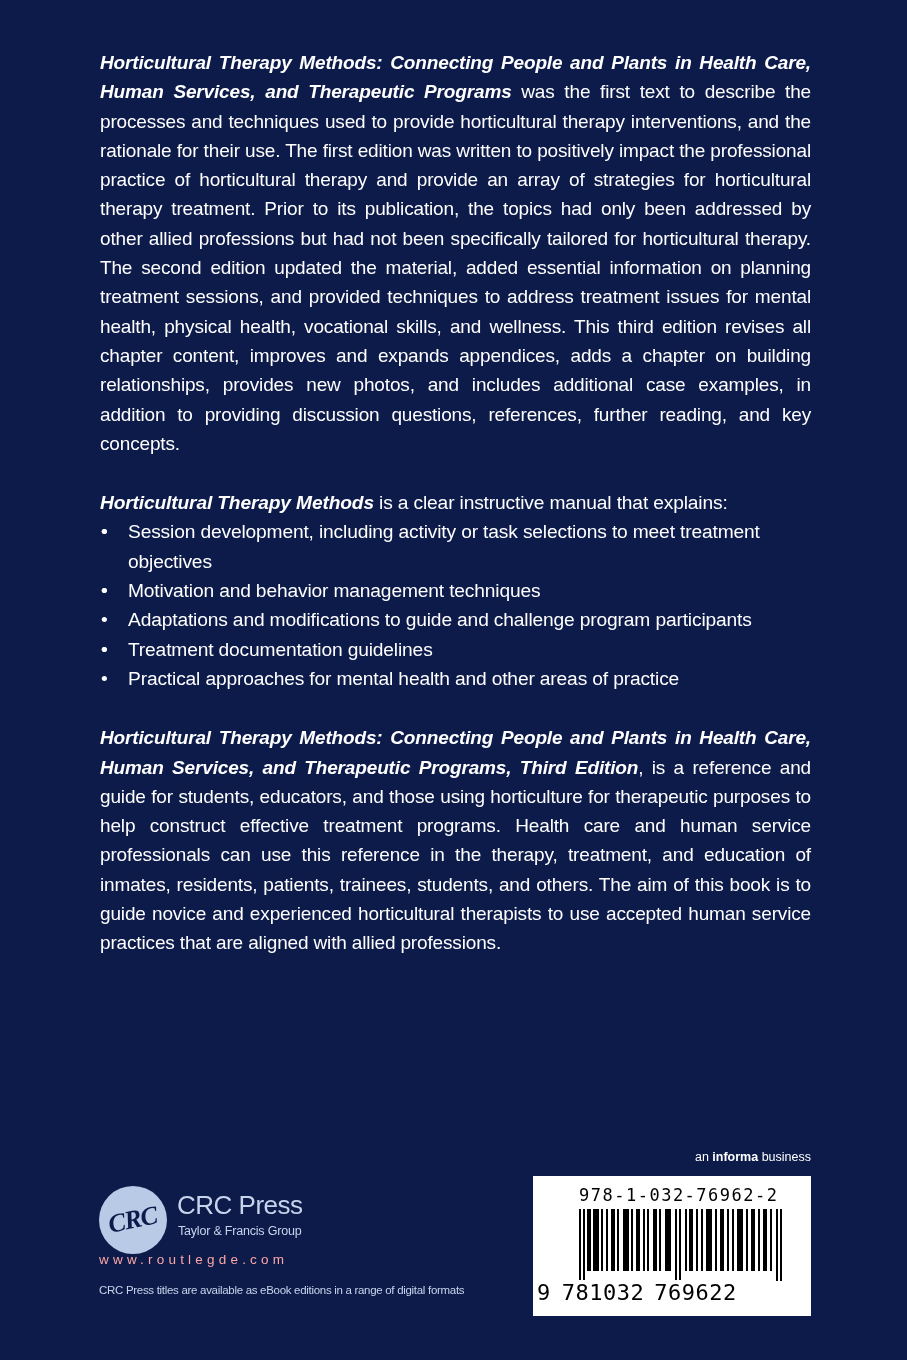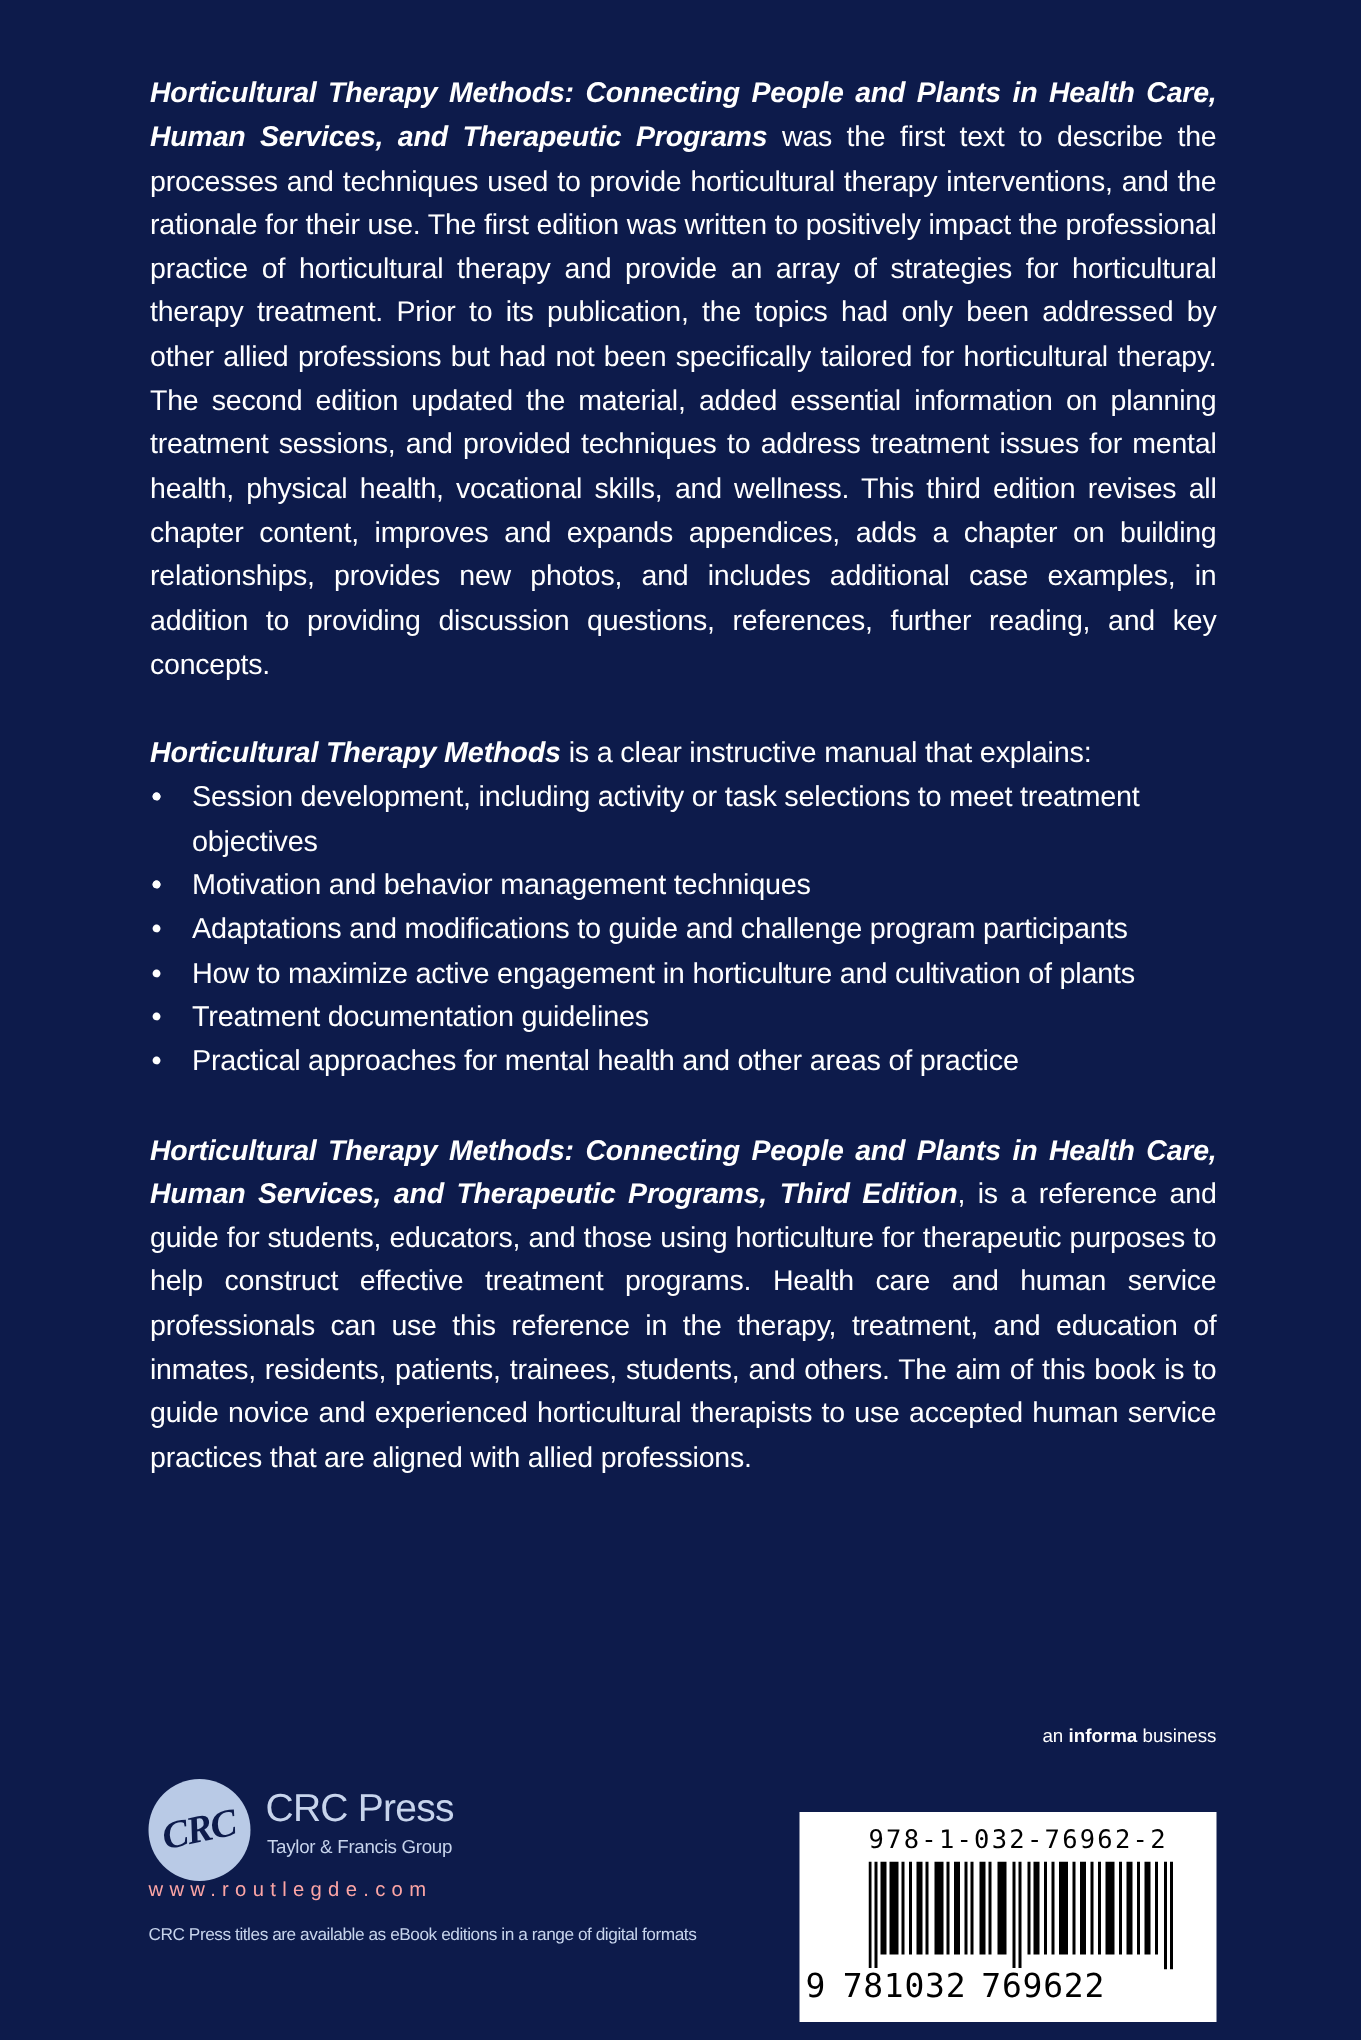--- a/index.html
+++ b/index.html
@@ -127,21 +127,21 @@
       top: 98px;
       font-size: 11.5px;
       color: #c7d4ec;
       letter-spacing: -0.3px;
     }
 
     
     .barcode-box {
       position: absolute;
       left: 533px;
-      top: 1208px;
+      top: 1176px;
       width: 278px;
       height: 140px;
       background: #ffffff;
       color: #000000;
     }
     .isbn-top {
       position: absolute;
       left: 46px;
       top: 9px;
       font-family: "DejaVu Sans Mono", "Liberation Mono", monospace;
@@ -178,21 +178,21 @@
   <p class="para"><b>Horticultural Therapy Methods: Connecting People and Plants in Health Care, Human Services, and Therapeutic Programs</b><span> was the first text to describe the processes and techniques used to provide horticultural therapy interventions, and the rationale for their use. The first edition was written to positively impact the professional practice of horticultural therapy and provide an array of strategies for horticultural therapy treatment. Prior to its publication, the topics had only been addressed by other allied professions but had not been specifically tailored for horticultural therapy. The second edition updated the material, added essential information on planning treatment sessions, and provided techniques to address treatment issues for mental health, physical health, vocational skills, and wellness. This third edition revises all chapter content, improves and expands appendices, adds a chapter on building relationships, provides new photos, and includes additional case examples, in addition to providing discussion questions, references, further reading, and key concepts.</span></p>
 
   <p class="intro"><b>Horticultural Therapy Methods</b><span> is a clear instructive manual that explains:</span></p>
 
   <ul class="features">
     <li><span class="bullet">•</span></li>
     <li><span class="bullet">•</span><span>Session development, including activity or task selections to meet treatment objectives</span></li>
     <li><span class="bullet">•</span></li>
     <li><span class="bullet">•</span><span>Motivation and behavior management techniques</span></li>
     <li><span class="bullet">•</span><span>Adaptations and modifications to guide and challenge program participants</span></li>
-    <li><span class="bullet">•</span><span>How to maximize active engagement in horticulture and cultivation of plants</span></li>
+    <li><span class="bullet">•</span></li>
     <li><span class="bullet">•</span><span>Treatment documentation guidelines</span></li>
     <li><span class="bullet">•</span><span>Practical approaches for mental health and other areas of practice</span></li>
   </ul>
 
   <p class="para closing"><b>Horticultural Therapy Methods: Connecting People and Plants in Health Care, Human Services, and Therapeutic Programs, Third Edition</b><span>, is a reference and guide for students, educators, and those using horticulture for therapeutic purposes to help construct effective treatment programs. Health care and human service professionals can use this reference in the therapy, treatment, and education of inmates, residents, patients, trainees, students, and others. The aim of this book is to guide novice and experienced horticultural therapists to use accepted human service practices that are aligned with allied professions.</span></p>
 </div>
 
 <div class="informa"><span>an </span><b>informa</b><span> business</span></div>
 
 <div class="publisher">

